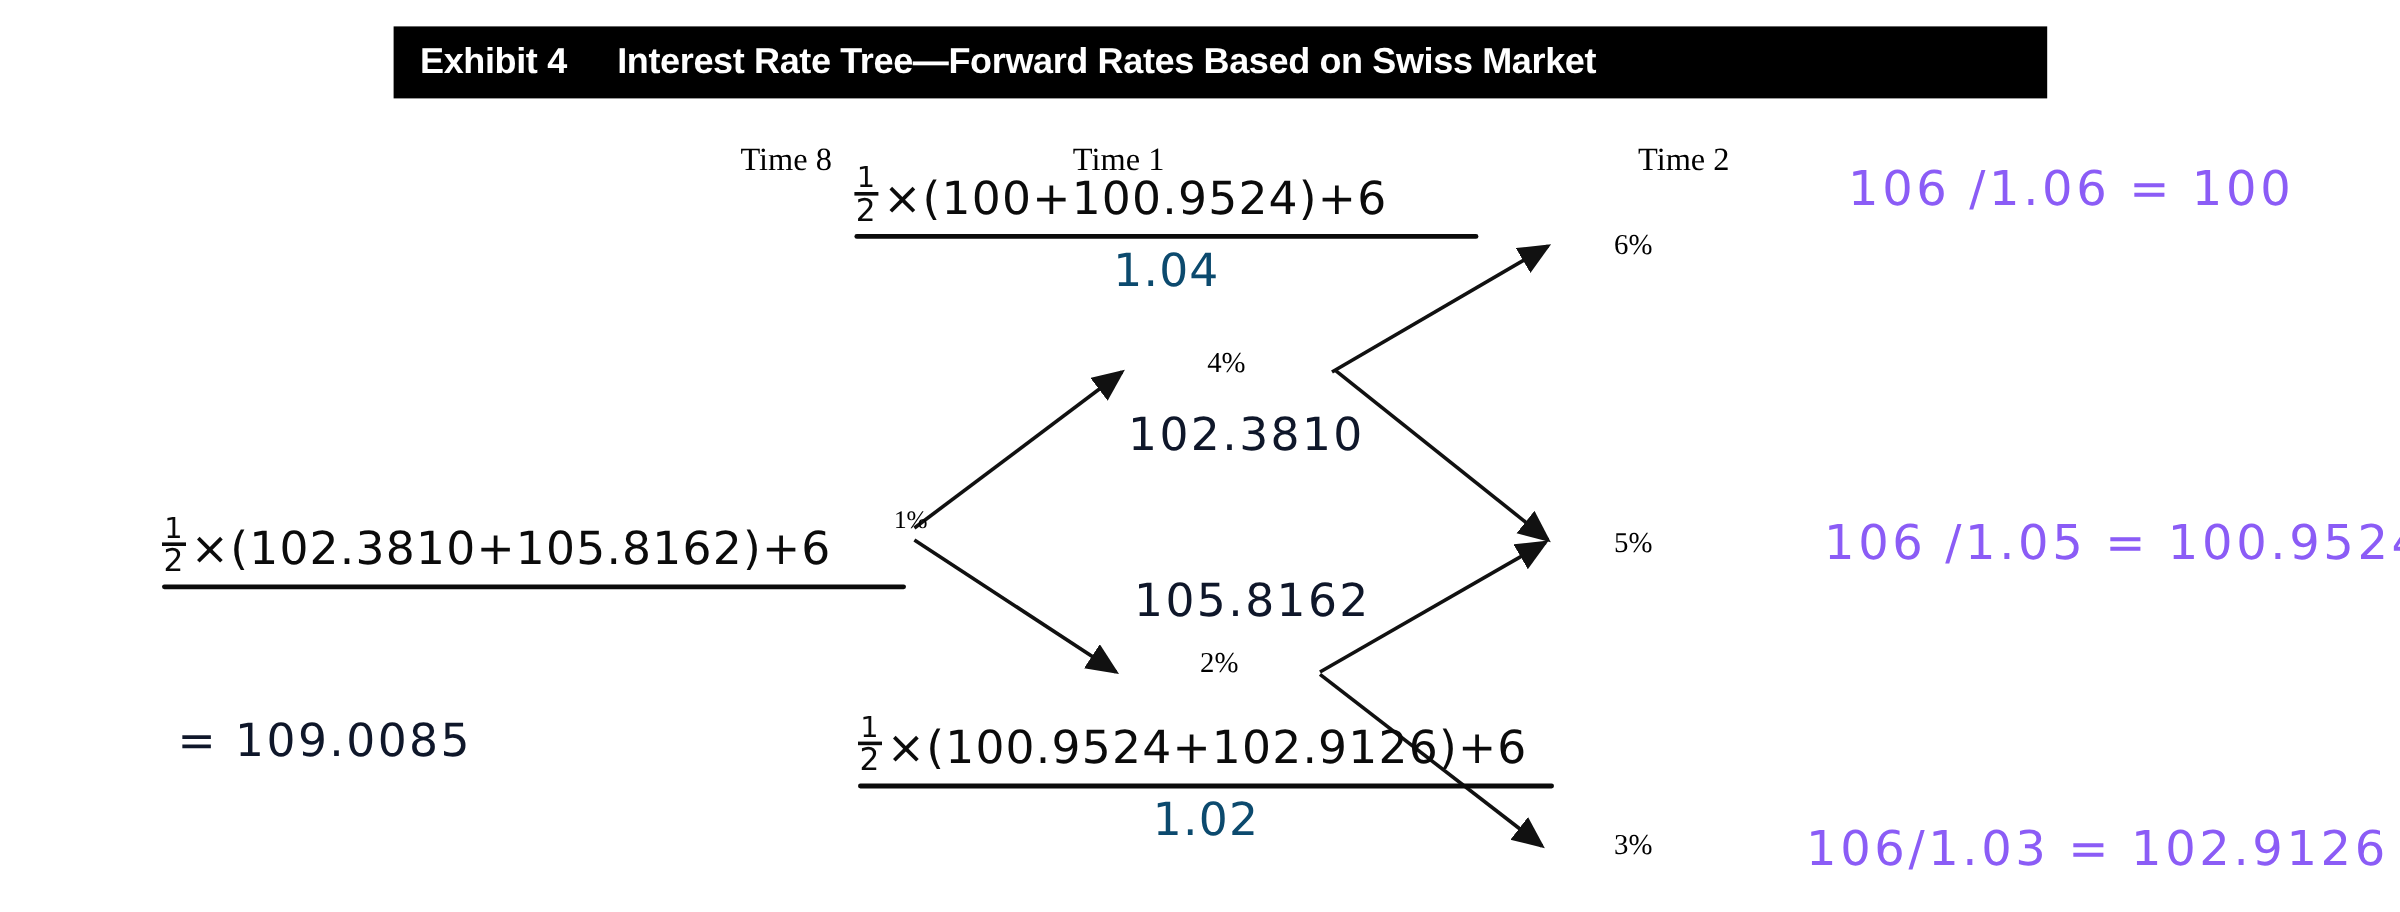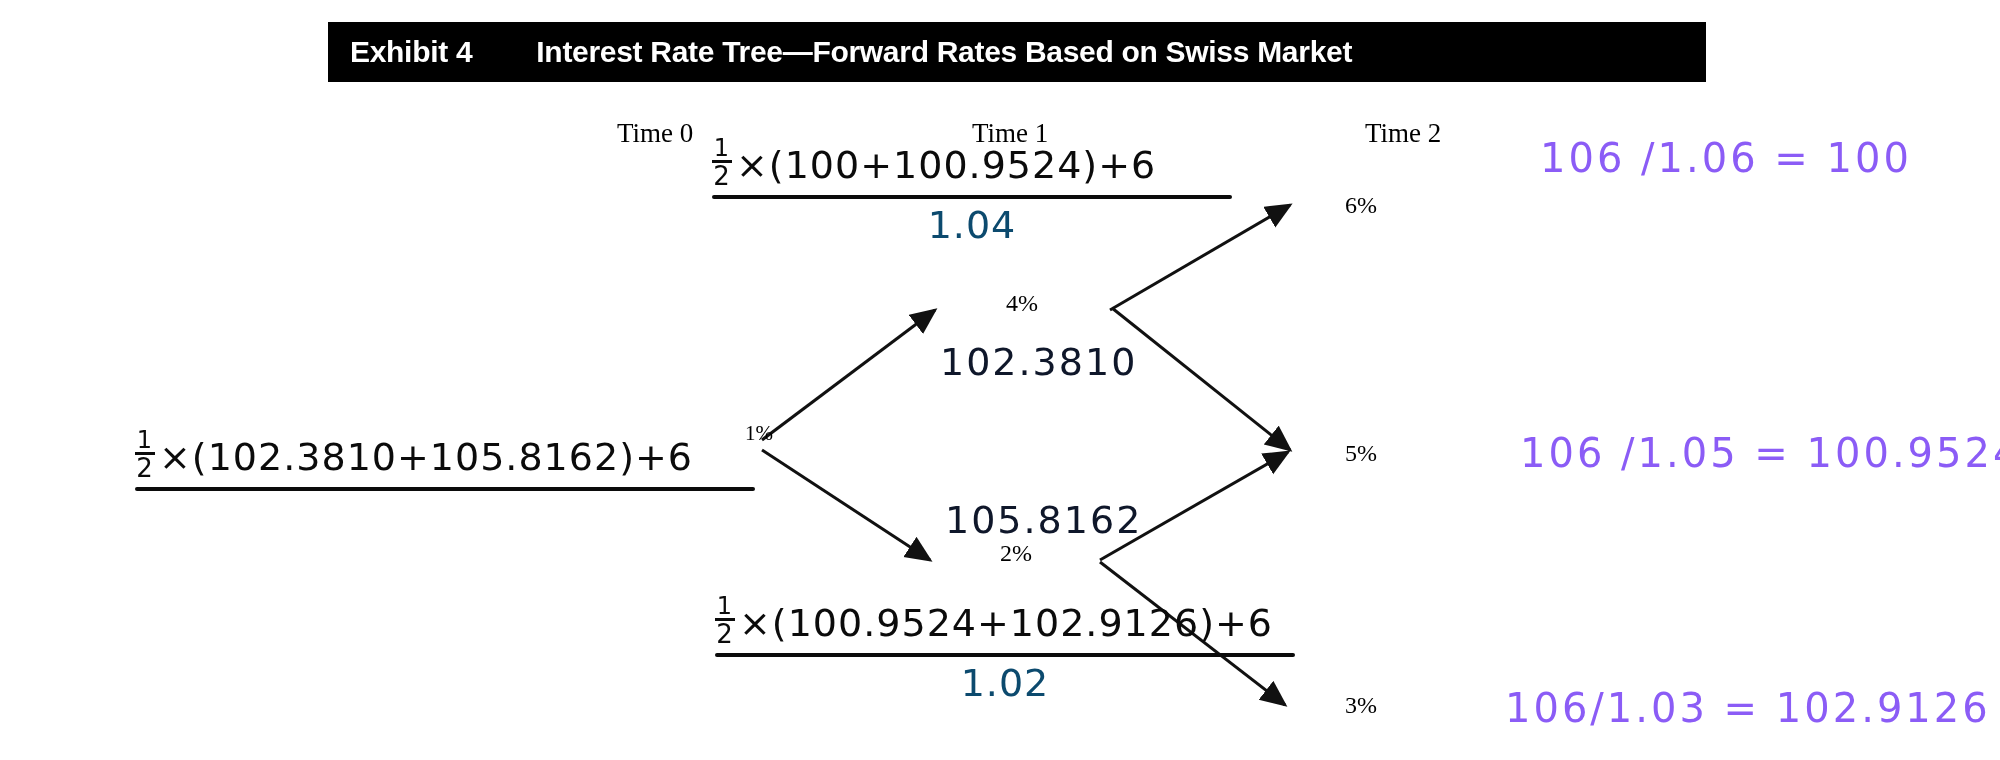--- a/index.html
+++ b/index.html
@@ -38,21 +38,21 @@
     white-space: nowrap;
     text-align: center;
   }
   #title-bar .exhibit-caption {
     color: #ffffff;
     font-family: "Liberation Sans", sans-serif;
     font-weight: bold;
     font-size: 30px;
     letter-spacing: -0.3px;
     white-space: nowrap;
-    margin-left: 64px;
+    margin-left: 42px;
   }
 
   
   .time-label {
     position: absolute;
     font-family: "Liberation Serif", serif;
     font-size: 27px;
     color: #000000;
     white-space: nowrap;
   }
@@ -153,22 +153,22 @@
 </head>
 <body>
 
 <div id="page">
 
   <div id="title-bar">
     <span class="exhibit-label">Exhibit 4</span>
     <span class="exhibit-caption">Interest Rate Tree—Forward Rates Based on Swiss Market</span>
   </div>
 
-  <div class="time-label" style="left:617px; top:118px;">Time 0</div>
-  <div class="time-label" style="left:972px; top:118px;">Time 1</div>
+  <div class="time-label" style="left:617px; top:118px;">Time 8</div>
+  <div class="time-label" style="left:894px; top:118px;">Time 1</div>
   <div class="time-label" style="left:1325px; top:118px;margin-left:40px;">Time 2</div>
 
   <svg class="arrows" viewBox="0 0 2000 760">
     <defs>
       <marker id="ah" markerWidth="11" markerHeight="11" refX="8" refY="4" orient="auto" markerUnits="strokeWidth">
         <path d="M0,0 L9,4 L0,8 z" fill="#111"></path>
       </marker>
     </defs>
 
     <line x1="762" y1="440" x2="935" y2="310" stroke="#111" stroke-width="3" marker-end="url(#ah)"></line>
@@ -187,21 +187,21 @@
   <div class="sup-rate" style="left:745px; top:421px;">1%</div>
 
   <div class="rate-label" style="left:1006px; top:290px;">4%</div>
   <div class="rate-label" style="left:1000px; top:540px;">2%</div>
 
   <div class="rate-label" style="left:1345px; top:192px;">6%</div>
   <div class="rate-label" style="left:1345px; top:440px;">5%</div>
   <div class="rate-label" style="left:1345px; top:692px;">3%</div>
 
   <div class="redval" style="left:940px; top:340px;">102.3810</div>
-  <div class="redval" style="left:945px; top:478px;margin-top:20px;">105.8162</div>
+  <div class="redval" style="left:945px; top:478px;">105.8162</div>
 
   <div class="frac" style="left:712px; top:140px; width:540px;">
     <div class="num">
       <span class="halffrac">
         <span class="hf-num">1</span>
         <span class="hf-bar"></span>
         <span class="hf-den">2</span>
       </span>
       <span>×(100+100.9524)+6</span>
     </div>
@@ -214,20 +214,21 @@
       <span class="halffrac">
         <span class="hf-num">1</span>
         <span class="hf-bar"></span>
         <span class="hf-den">2</span>
       </span>
       <span>×(102.3810+105.8162)+6</span>
     </div>
     <div class="bar" style="width:620px;"></div>
   </div>
 
+  <div class="redval" style="left:148px; top:595px;">= 109.0085</div>
 
   <div class="frac" style="left:715px; top:598px; width:600px;">
     <div class="num">
       <span class="halffrac">
         <span class="hf-num">1</span>
         <span class="hf-bar"></span>
         <span class="hf-den">2</span>
       </span>
       <span>×(100.9524+102.9126)+6</span>
     </div>

